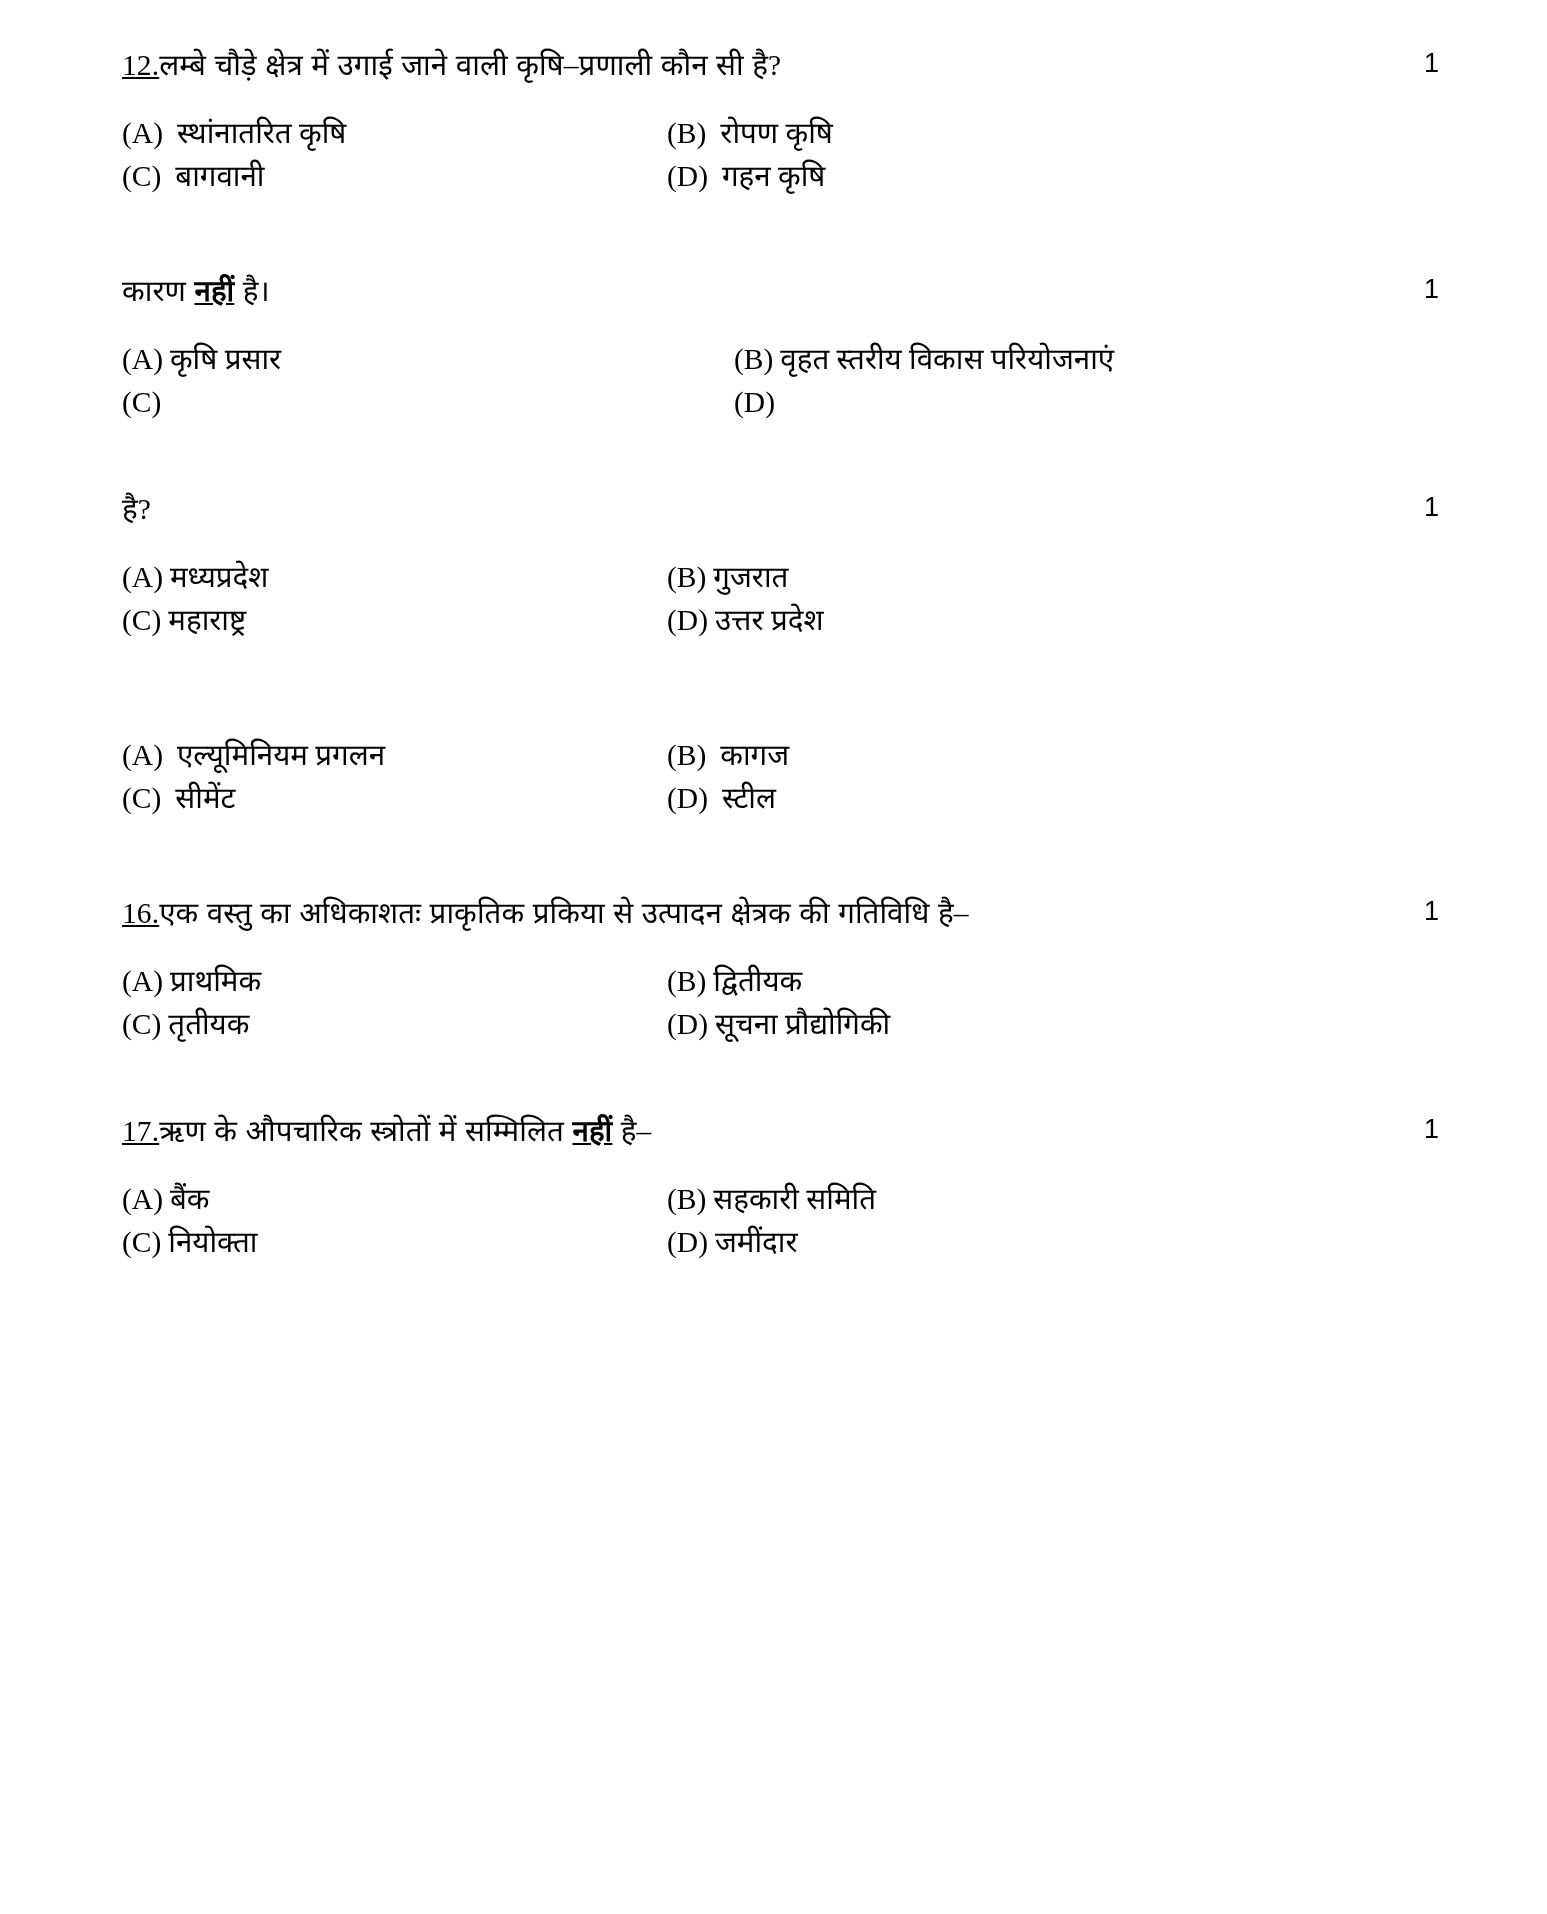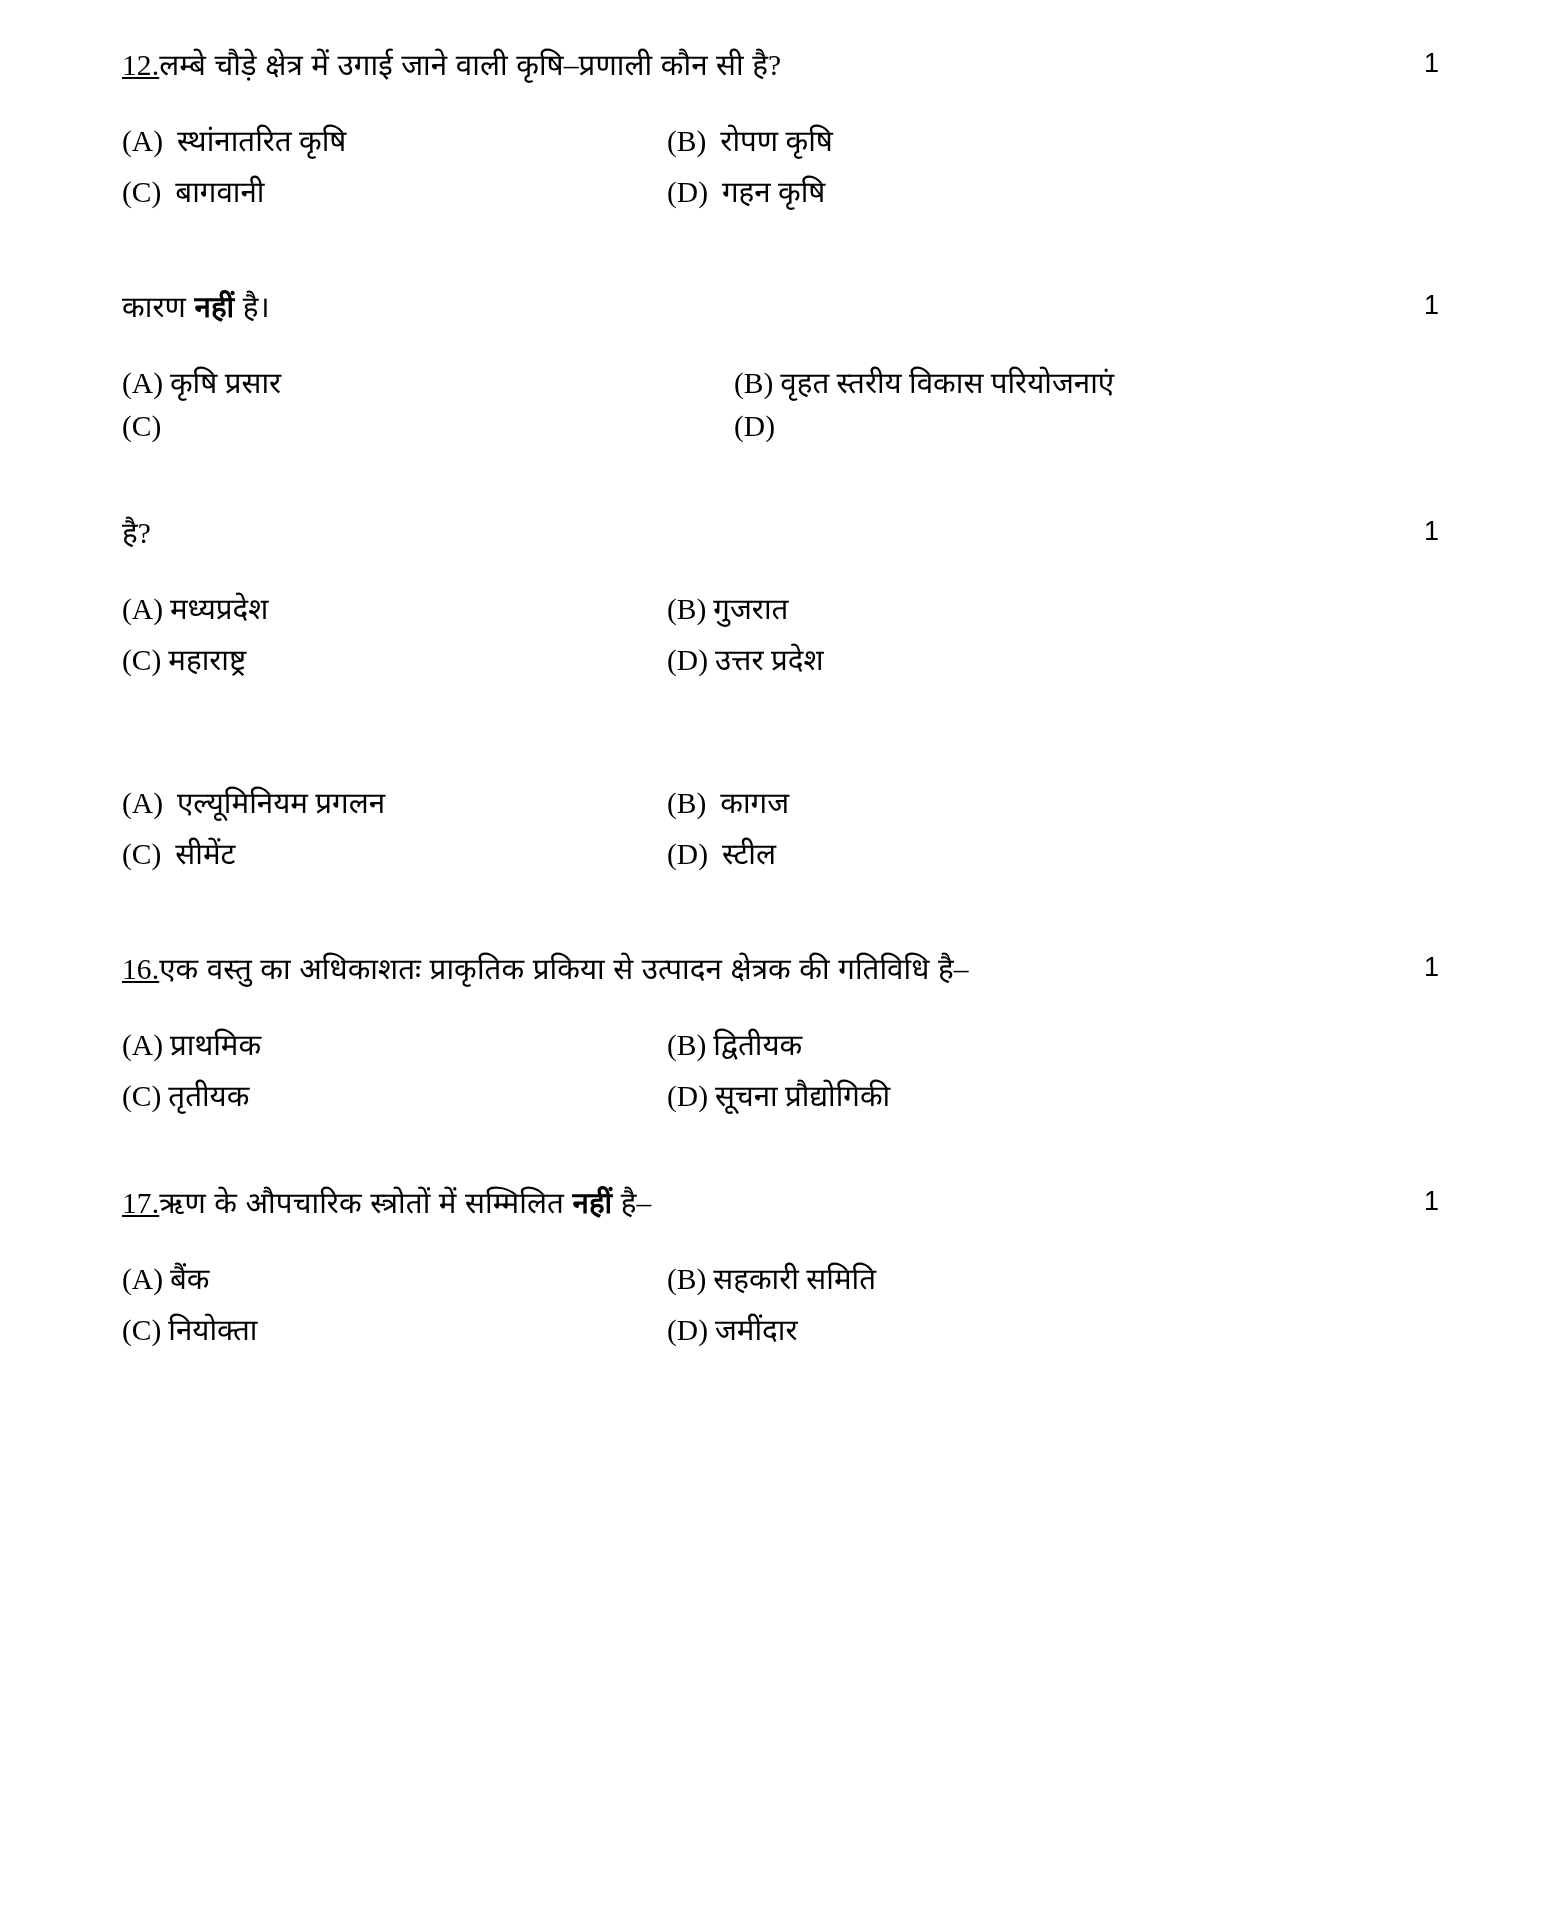--- a/index.html
+++ b/index.html
@@ -46,20 +46,21 @@
   .q-stem .stem-line.last {
     text-align: left;
     text-align-last: left;
   }
   .q-num {
     font-family: "Liberation Serif", "DejaVu Serif", serif;
     text-decoration: underline;
   }
   .neg {
     font-weight: bold;
+    text-decoration: underline;
     text-underline-offset: 2px;
   }
   .marks {
     float: right;
     font-size: 27px;
     font-family: "Liberation Sans", sans-serif;
     padding-left: 18px;
   }
   .marks-inline {
     font-size: 27px;
@@ -89,21 +90,20 @@
   .opt-cell.leftwide {
     width: 612px;
     flex: 0 0 612px;
   }
   .opt-tag {
     font-family: "Liberation Serif", "DejaVu Serif", serif;
     white-space: nowrap;
   }
   .opt-text {
     white-space: nowrap;
-    margin-top: 8px;
   }
   .gap-lg { height: 62px; }
   .gap-xl { height: 70px; }
 </style>
 </head>
 <body>
 
 <div class="page">
   <div id="questions-root">
       <div class="question-block">

